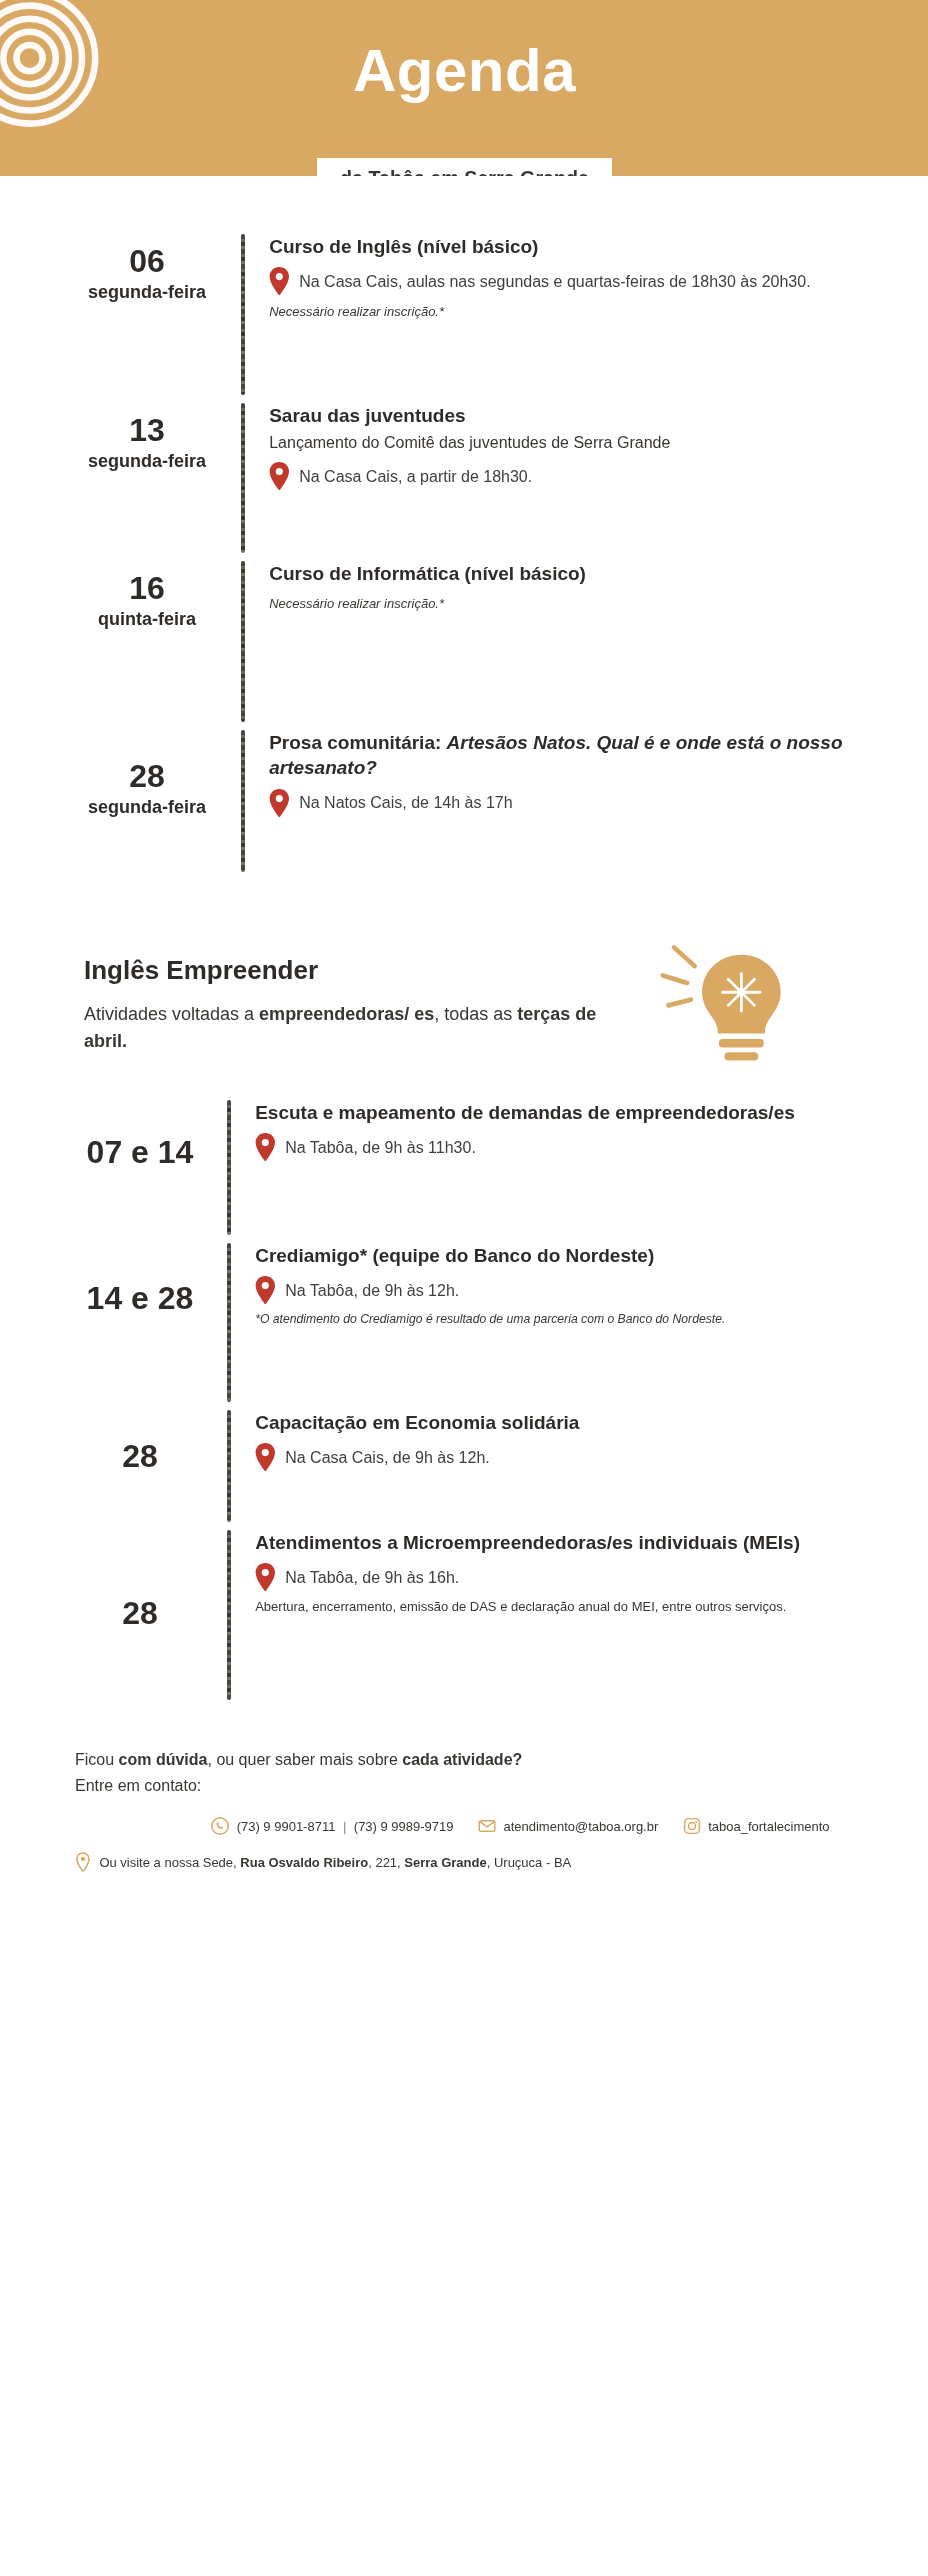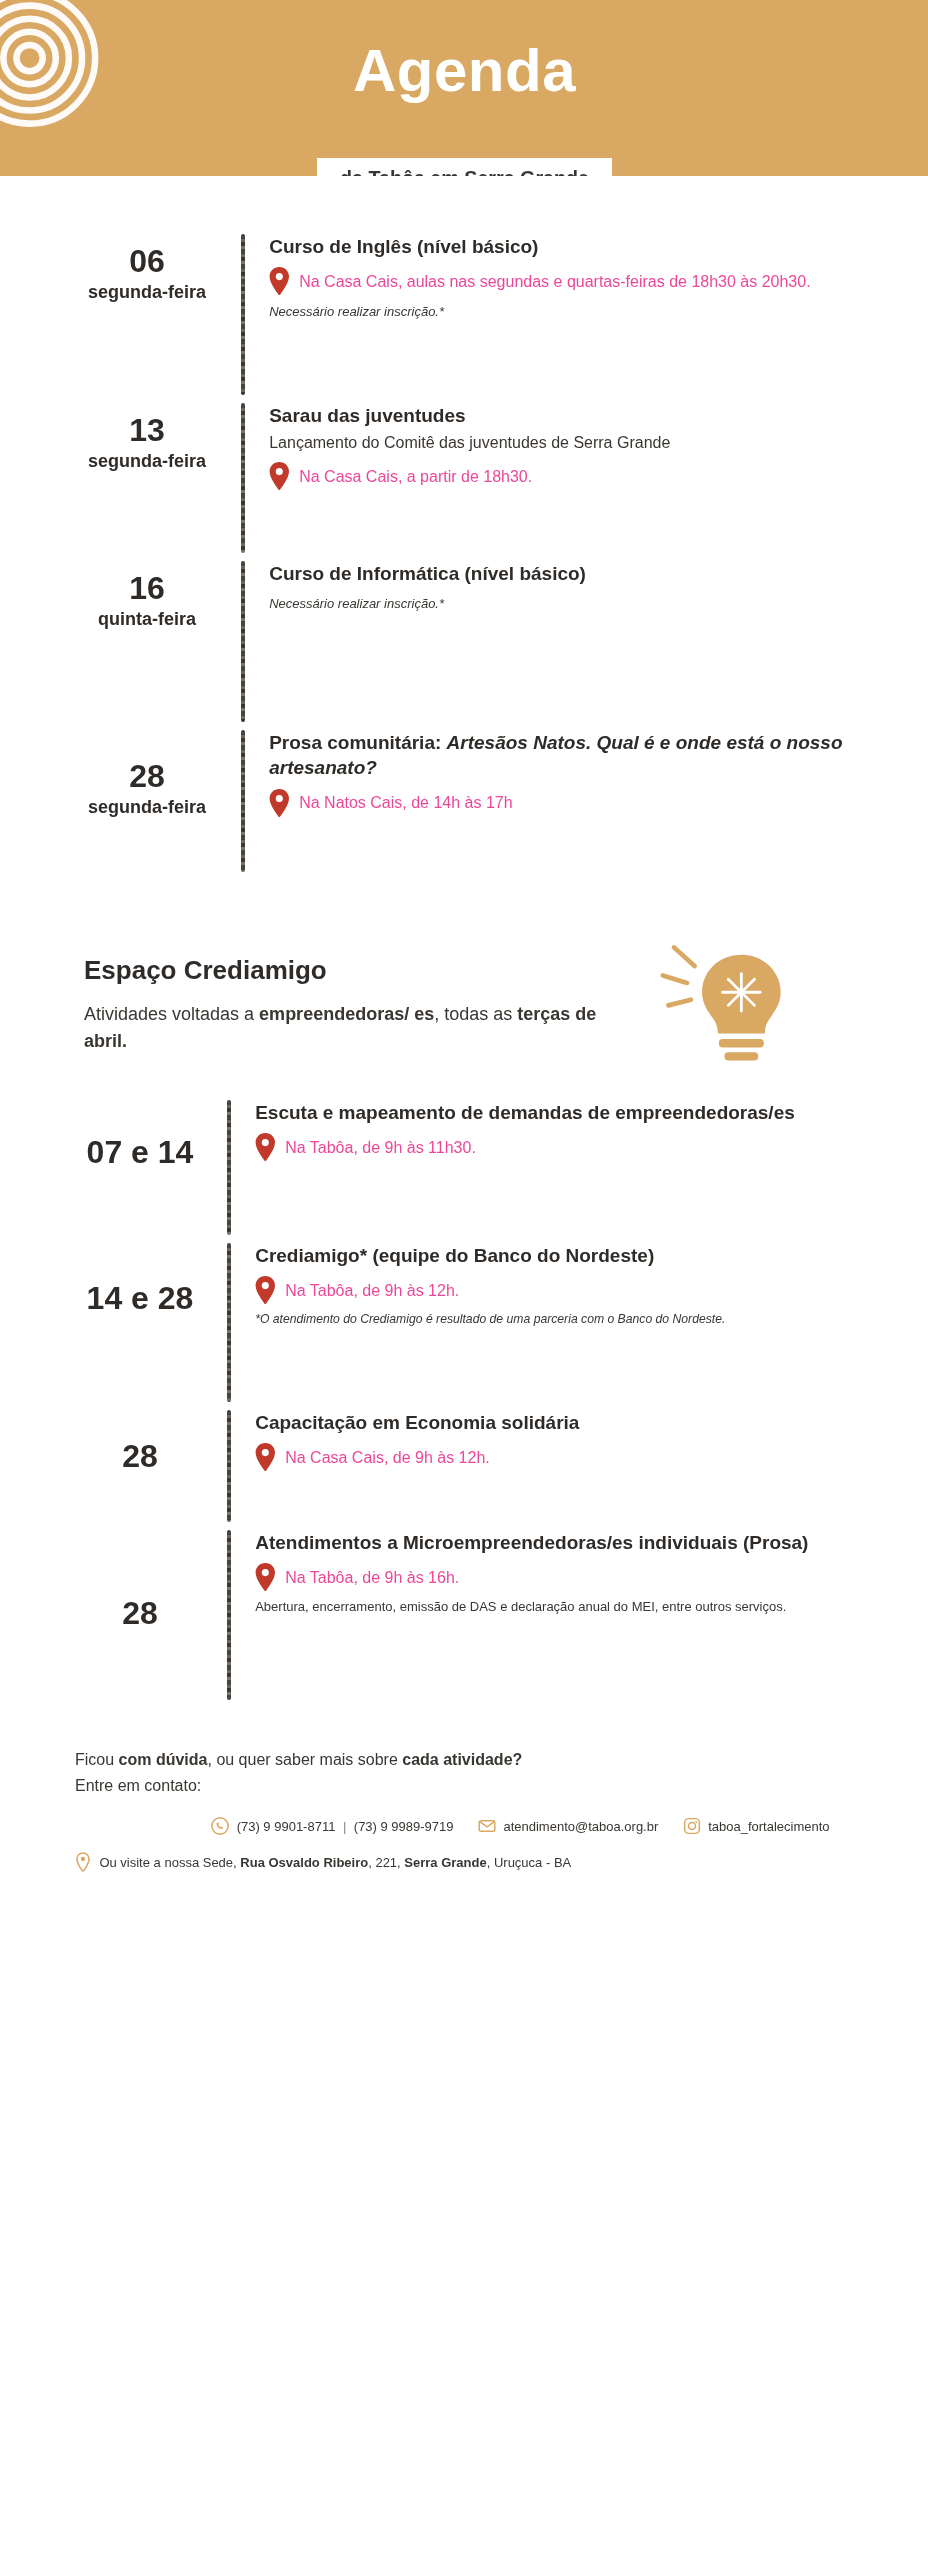--- a/index.html
+++ b/index.html
@@ -120,21 +120,21 @@
   }
   .pin {
     flex: 0 0 20.6px;
     width: 20.6px;
     height: 28px;
     margin-right: 9.4px;
   }
   .loc-text {
     font-size: 16px;
     line-height: 1.45;
-    color: #ec4899;
+    color: #404040;
     padding-top: 2.8px;
   }
   .note {
     font-size: 13px;
     font-style: italic;
     color: #3a3632;
     margin-top: 8.4px;
     line-height: 1.4;
   }
   .note-sm {
@@ -318,21 +318,21 @@
           <circle cx="11" cy="10.3" r="3.8" fill="#ffffff"></circle>
         </svg>
         <div class="loc-text">Na Natos Cais, de 14h às 17h</div>
       </div>
     </div>
   </div>
 
 </div>
 
 <div class="emp-head">
-  <div class="emp-title">Espaço Crediamigo</div>
+  <div class="emp-title">Inglês Empreender</div>
   <div class="emp-desc"><span>Atividades voltadas a </span><b>empreendedoras/ es</b><span>, todas as </span><b>terças de abril.</b></div>
   <svg class="bulb" viewBox="0 0 160 140">
     <g stroke="#d9a863" stroke-width="5" stroke-linecap="round" fill="none">
       <line x1="18" y1="10" x2="40" y2="30"></line>
       <line x1="6" y1="40" x2="32" y2="48"></line>
       <line x1="12" y1="72" x2="36" y2="66"></line>
     </g>
     <path d="M90 18c-24 0-42 18-42 40 0 14 8 22 13 30 3 5 4 10 4 14h50c0-4 1-9 4-14 5-8 13-16 13-30 0-22-18-40-42-40z" fill="#d9a863"></path>
     <rect x="66" y="108" width="48" height="9" rx="4" fill="#d9a863"></rect>
     <rect x="72" y="122" width="36" height="9" rx="4" fill="#d9a863"></rect>
@@ -398,21 +398,21 @@
       </div>
     </div>
   </div>
 
   <div class="event" style="min-height:178px;">
     <div class="date-col" style="padding-top:69px;">
       <div class="date-num">28</div>
     </div>
     <div class="rule"></div>
     <div class="body">
-      <div class="ev-title">Atendimentos a Microempreendedoras/es individuais (Prosa)</div>
+      <div class="ev-title">Atendimentos a Microempreendedoras/es individuais (MEIs)</div>
       <div class="loc-row">
         <svg class="pin" viewBox="0 0 22 30">
           <path d="M11 0C5 0 0.6 4.4 0.6 10.3c0 7.4 9 18.6 9.4 19.1a1.3 1.3 0 0 0 2 0c0.4-0.5 9.4-11.7 9.4-19.1C21.4 4.4 17 0 11 0z" fill="#c0392b"></path>
           <circle cx="11" cy="10.3" r="3.8" fill="#ffffff"></circle>
         </svg>
         <div class="loc-text">Na Tabôa, de 9h às 16h.</div>
       </div>
       <div class="note-plain">Abertura, encerramento, emissão de DAS e declaração anual do MEI, entre outros serviços.</div>
     </div>
   </div>

